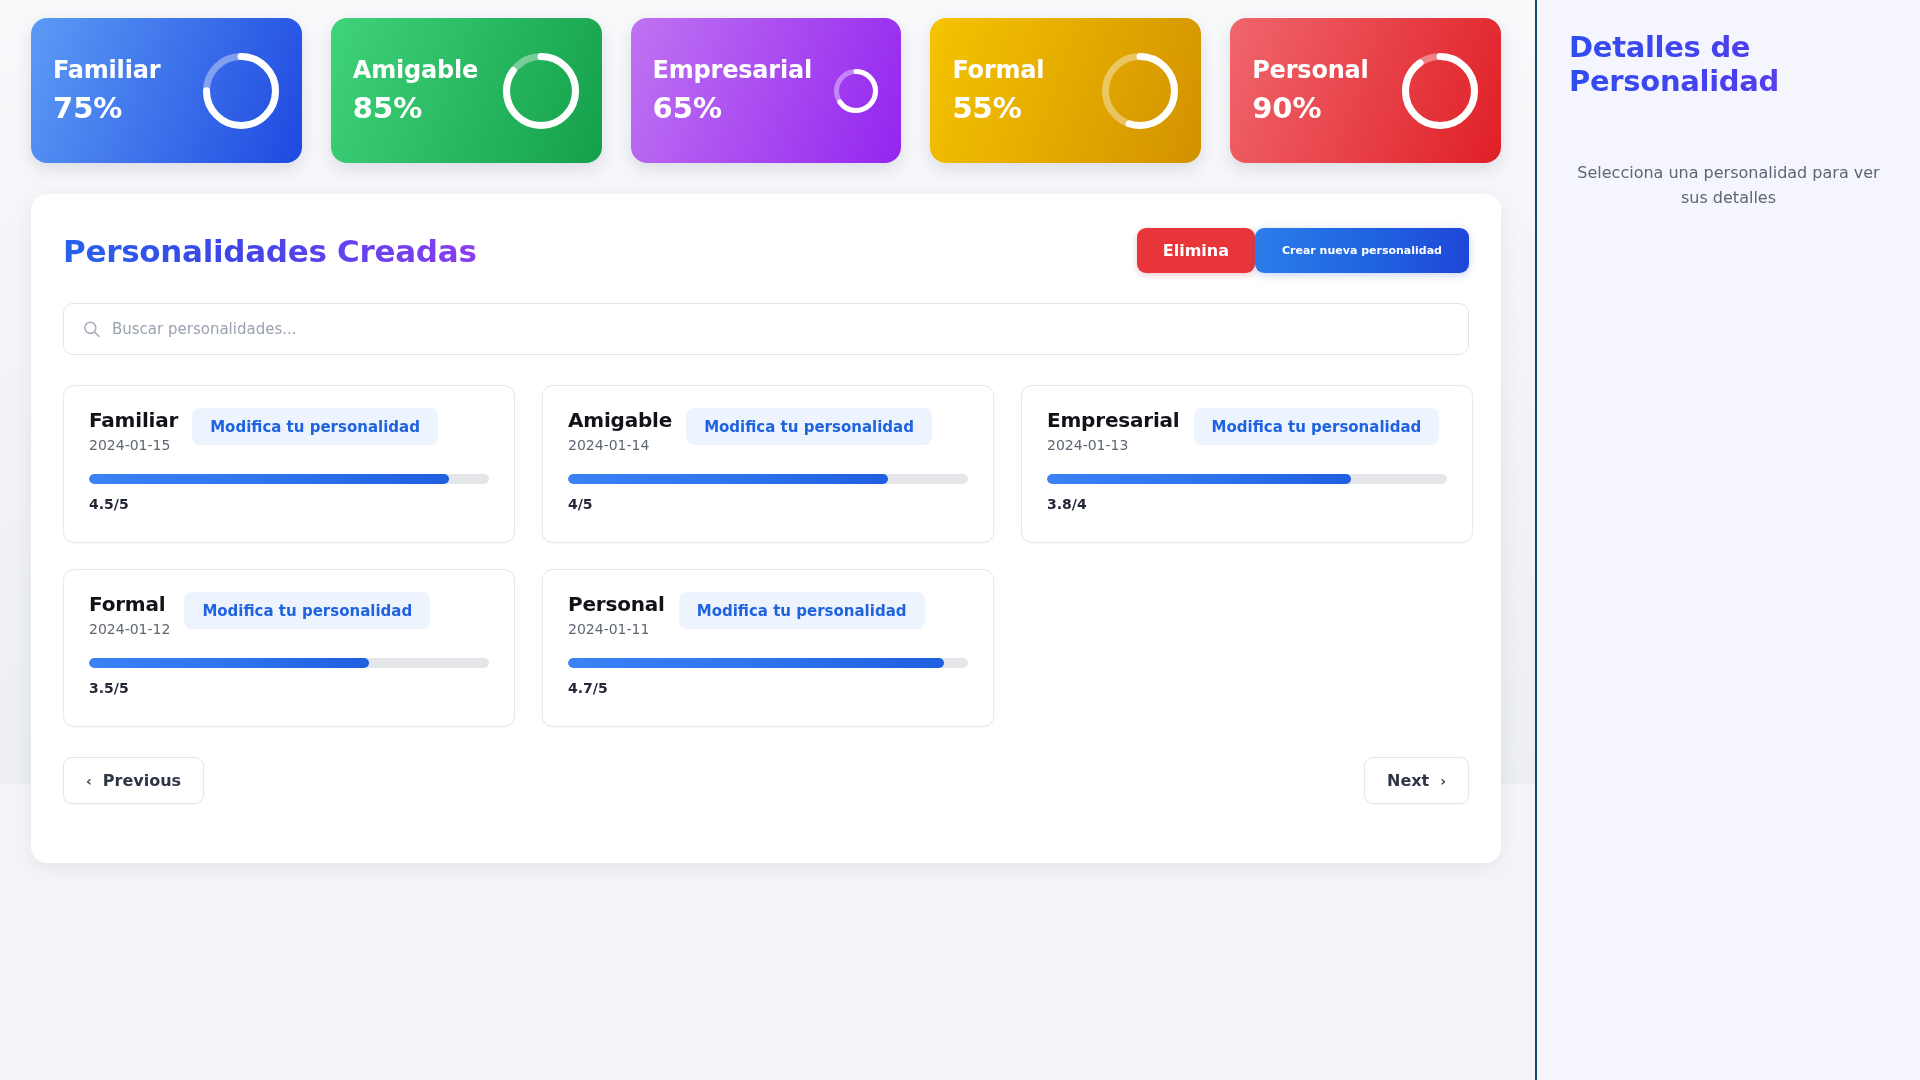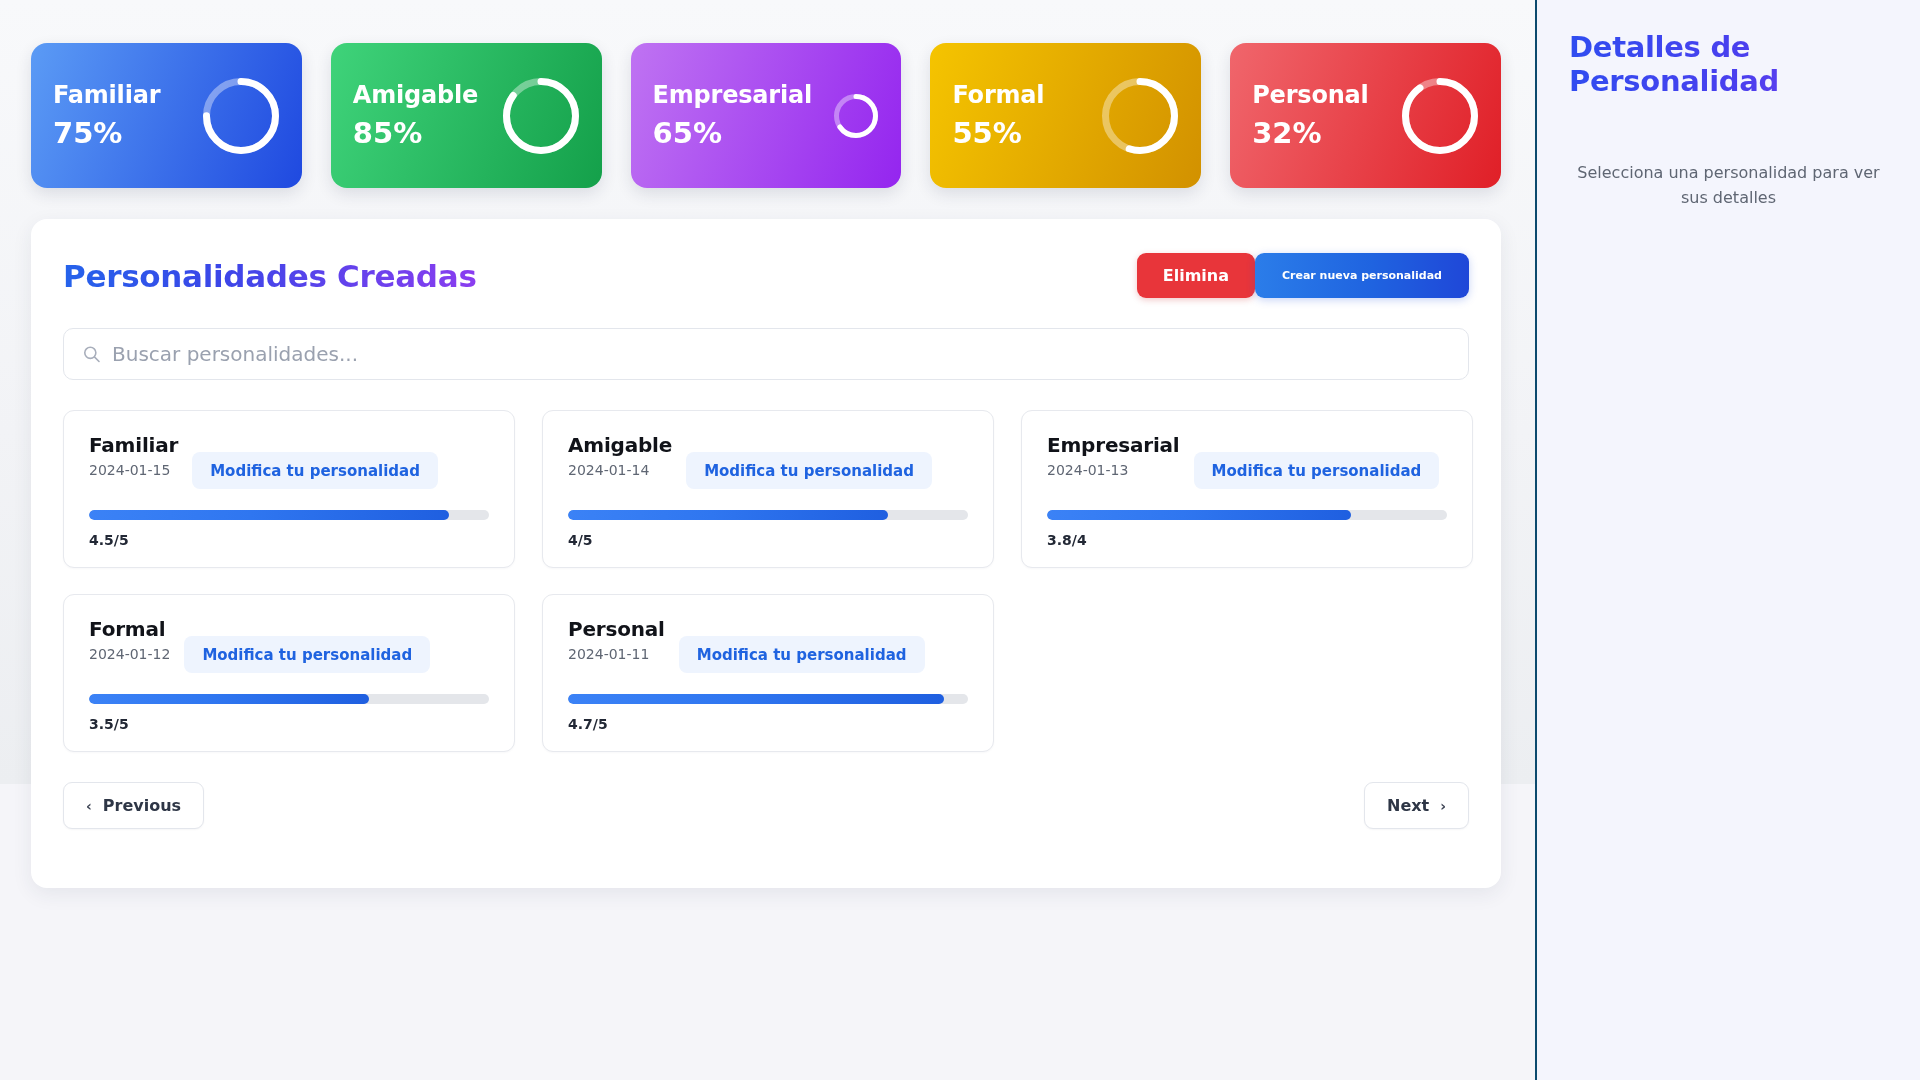--- a/index.html
+++ b/index.html
@@ -14,21 +14,21 @@
     font-family: "DejaVu Sans", "Liberation Sans", sans-serif;
     background: #f5f5f9;
     display: flex;
   }
 
   
   .main-column {
     width: 1535px;
     height: 784px;
     background: linear-gradient(180deg, #f8f9fb 0%, #f2f3f6 55%, #eceef1 100%);
-    padding: 43px 34px 0 31px;
+    padding: 18px 34px 0 31px;
     position: relative;
   }
 
   
   .stats-row {
     display: flex;
     gap: 29px;
     margin-bottom: 31px;
   }
 
@@ -143,21 +143,21 @@
     position: absolute;
     left: 18px;
     top: 50%;
     transform: translateY(-50%);
     color: #a8aebb;
     display: flex;
   }
   .search-input {
     border: none;
     outline: none;
-    font-size: 20px;
+    font-size: 15px;
     color: #2b3242;
     width: 100%;
     height: 100%;
     background: transparent;
     font-family: inherit;
   }
   .search-input::placeholder { color: #9aa1af; }
 
   
   .p-grid {
@@ -199,21 +199,21 @@
     color: #1f63e0;
     border: none;
     border-radius: 8px;
     font-size: 15px;
     font-weight: 700;
     padding: 0 18px;
     height: 37px;
     cursor: pointer;
     font-family: inherit;
     white-space: nowrap;
-    margin-top: 19px;
+    margin-top: 0;
   }
 
   .p-bar-track {
     margin-top: 21px;
     height: 10px;
     border-radius: 6px;
     background: #e4e6ea;
     overflow: hidden;
   }
   .p-bar-fill {
@@ -330,21 +330,21 @@
         <div class="donut">
           <svg width="78" height="78" viewBox="0 0 78 78">
             <circle cx="39" cy="39" r="34.5" fill="none" stroke="rgba(255,255,255,0.38)" stroke-width="7"></circle>
             <circle cx="39" cy="39" r="34.5" fill="none" stroke="#ffffff" stroke-width="7" stroke-linecap="round" stroke-dasharray="119.22344120373266 97.54645189396307"></circle>
           </svg>
         </div>
       </div>
       <div class="stat-card" style="background: linear-gradient(110deg, rgb(240, 102, 108) 0%, rgb(224, 31, 39) 100%);">
         <div class="stat-text">
           <span class="stat-name">Personal</span>
-          <span class="stat-pct">32%</span>
+          <span class="stat-pct">90%</span>
         </div>
         <div class="donut">
           <svg width="78" height="78" viewBox="0 0 78 78">
             <circle cx="39" cy="39" r="34.5" fill="none" stroke="rgba(255,255,255,0.38)" stroke-width="7"></circle>
             <circle cx="39" cy="39" r="34.5" fill="none" stroke="#ffffff" stroke-width="7" stroke-linecap="round" stroke-dasharray="195.09290378792616 21.676989309769567"></circle>
           </svg>
         </div>
       </div>
     </div>
 

